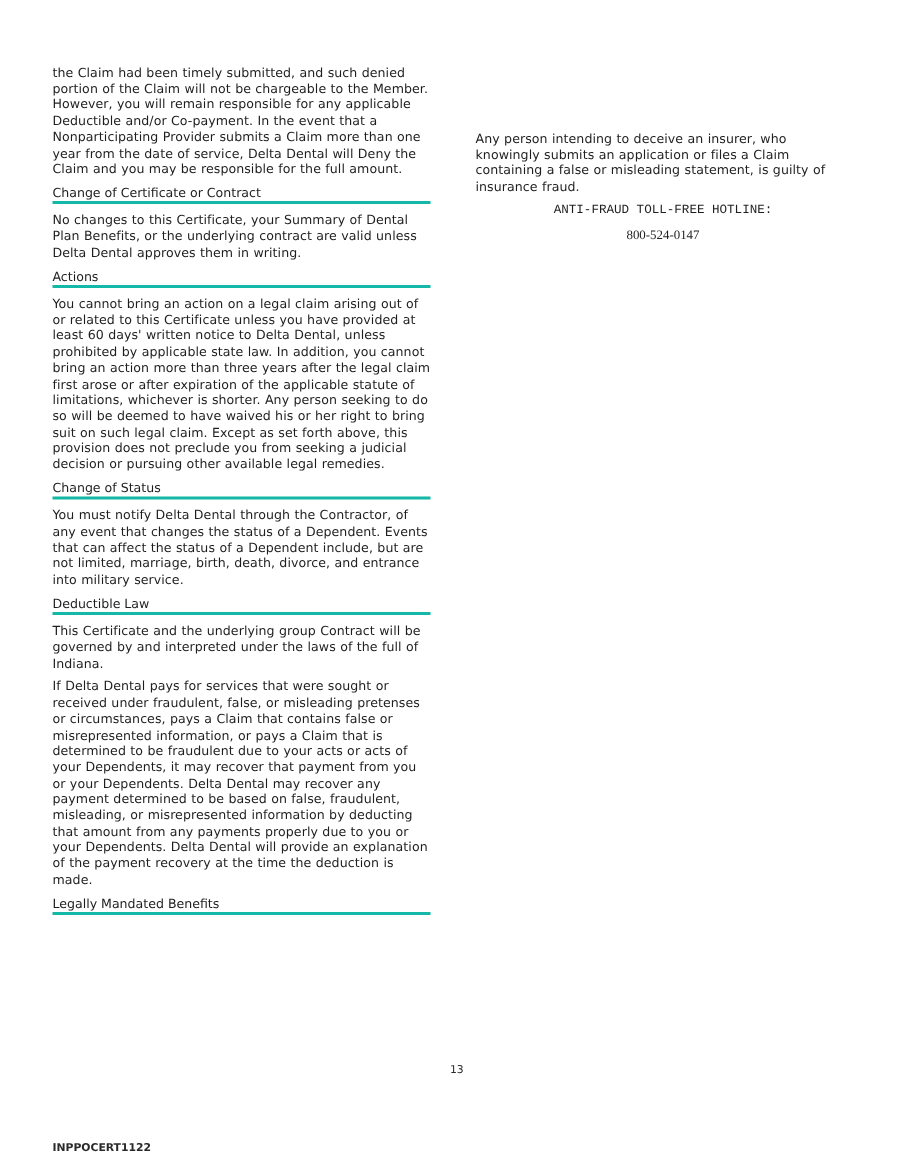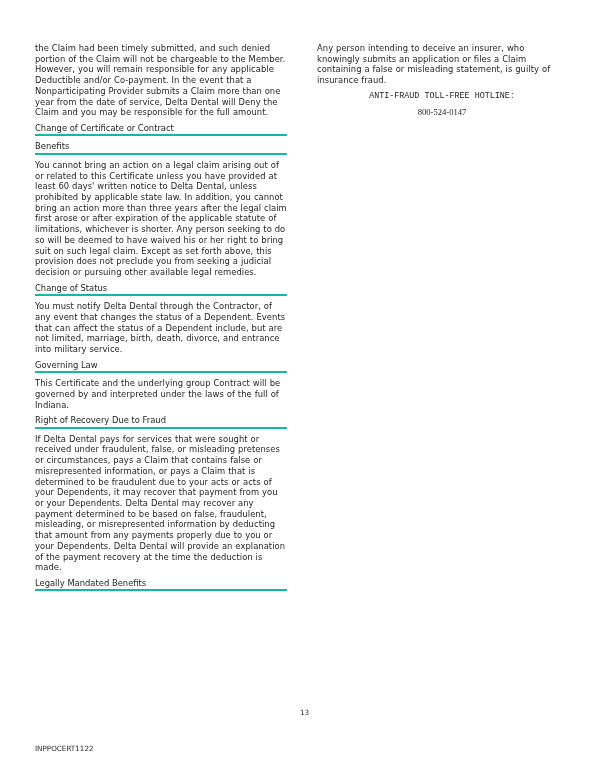--- a/index.html
+++ b/index.html
@@ -24,20 +24,21 @@
     position: absolute;
     top: 43px;
   }
   .col-left {
     left: 35px;
     width: 252px;
   }
   .col-right {
     left: 317px;
     width: 250px;
+    margin-top: 44px;
   }
   p.para {
     margin: 0 0 5px 0;
     font-size: 8.4px;
     line-height: 10.7px;
     letter-spacing: 0.05px;
     word-spacing: 0.2px;
   }
   .section-head {
     margin: 2px 0 5px 0;
@@ -58,52 +59,53 @@
   .hotline-number {
     margin: 0;
     font-size: 8.6px;
     line-height: 10.5px;
     font-weight: 500;
     font-family: Liberation Serif, serif;
   }
   .footer-code {
     position: absolute;
     left: 35px;
-    top: 744px;
+    top: 760px;
     font-size: 7.2px;
     color: #2a2a2a;
+    font-weight: bold;
   }
   .footer-page {
     position: absolute;
     left: 300px;
     top: 708px;
     font-size: 7.2px;
     color: #2a2a2a;
   }
 </style>
 </head>
 <body>
 
 <div class="page">
 
   <div class="col col-left">
     <p class="para">the Claim had been timely submitted, and such denied portion of the Claim will not be chargeable to the Member. However, you will remain responsible for any applicable Deductible and/or Co-payment. In the event that a Nonparticipating Provider submits a Claim more than one year from the date of service, Delta Dental will Deny the Claim and you may be responsible for the full amount.</p>
 
     <div class="section-head">Change of Certificate or Contract</div>
+    <p class="para">No changes to this Certificate, your Summary of Dental Plan Benefits, or the underlying contract are valid unless Delta Dental approves them in writing.</p>
 
-    <div class="section-head">Benefits</div>
+    <div class="section-head">Actions</div>
     <p class="para">You cannot bring an action on a legal claim arising out of or related to this Certificate unless you have provided at least 60 days' written notice to Delta Dental, unless prohibited by applicable state law. In addition, you cannot bring an action more than three years after the legal claim first arose or after expiration of the applicable statute of limitations, whichever is shorter. Any person seeking to do so will be deemed to have waived his or her right to bring suit on such legal claim. Except as set forth above, this provision does not preclude you from seeking a judicial decision or pursuing other available legal remedies.</p>
 
     <div class="section-head">Change of Status</div>
     <p class="para">You must notify Delta Dental through the Contractor, of any event that changes the status of a Dependent. Events that can affect the status of a Dependent include, but are not limited, marriage, birth, death, divorce, and entrance into military service.</p>
 
-    <div class="section-head">Governing Law</div>
+    <div class="section-head">Deductible Law</div>
     <p class="para">This Certificate and the underlying group Contract will be governed by and interpreted under the laws of the full of Indiana.</p>
 
-    <div class="section-head">Right of Recovery Due to Fraud</div>
     <p class="para">If Delta Dental pays for services that were sought or received under fraudulent, false, or misleading pretenses or circumstances, pays a Claim that contains false or misrepresented information, or pays a Claim that is determined to be fraudulent due to your acts or acts of your Dependents, it may recover that payment from you or your Dependents. Delta Dental may recover any payment determined to be based on false, fraudulent, misleading, or misrepresented information by deducting that amount from any payments properly due to you or your Dependents. Delta Dental will provide an explanation of the payment recovery at the time the deduction is made.</p>
 
     <div class="section-head">Legally Mandated Benefits</div>
   </div>
 
   <div class="col col-right">
     <p class="para">Any person intending to deceive an insurer, who knowingly submits an application or files a Claim containing a false or misleading statement, is guilty of insurance fraud.</p>
     <p class="center hotline-label">ANTI-FRAUD TOLL-FREE HOTLINE:</p>
     <p class="center hotline-number">800-524-0147</p>
   </div>

